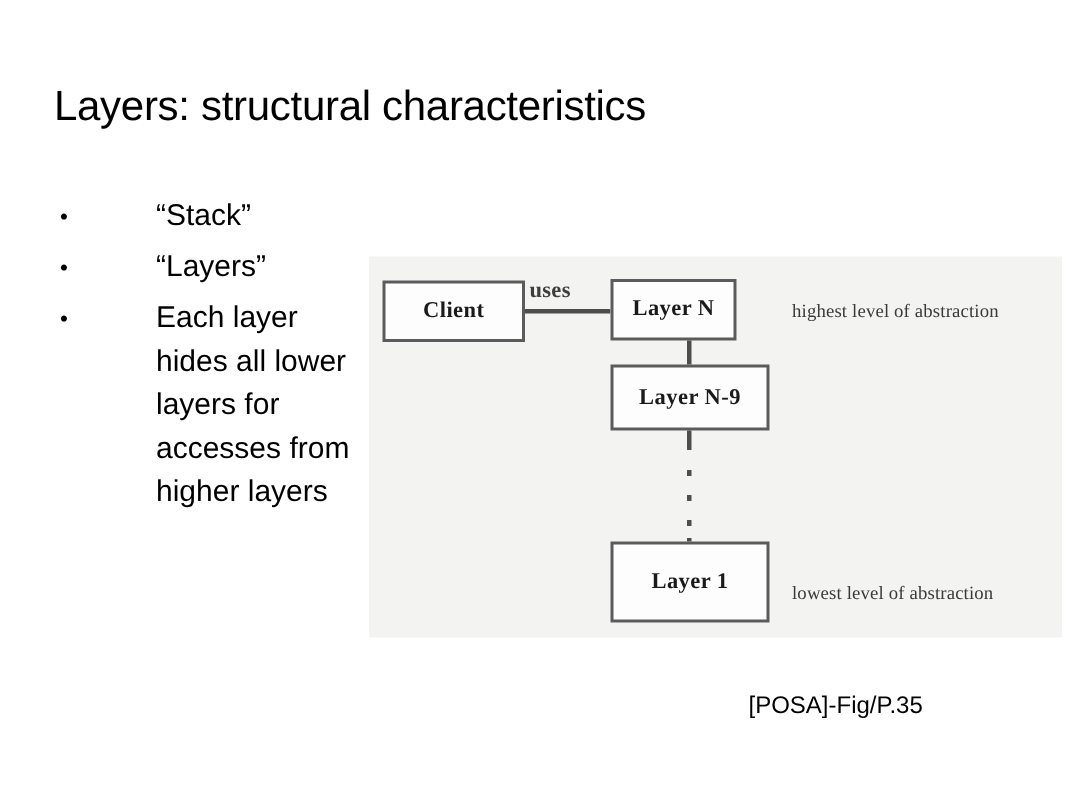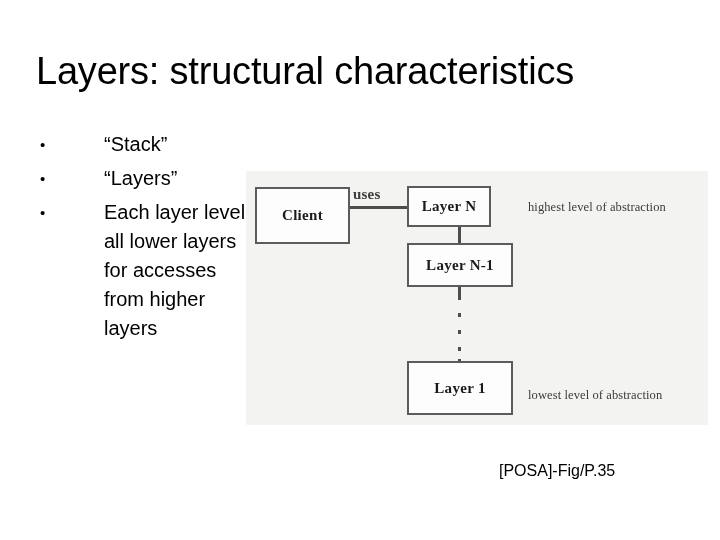--- a/index.html
+++ b/index.html
@@ -16,21 +16,21 @@
     font-family: "Liberation Sans", sans-serif;
     -webkit-font-smoothing: none;
   }
 
   
   #slide-title {
     position: absolute;
     left: 36px;
     top: 50px;
     width: 660px;
-    font-size: 38px;
+    font-size: 28px;
     line-height: 42px;
     color: #000000;
     font-weight: normal;
     letter-spacing: -0.2px;
     white-space: nowrap;
   }
 
   
   #bullet-list {
     position: absolute;
@@ -80,21 +80,21 @@
     display: flex;
     align-items: center;
     justify-content: center;
     font-size: 15px;
     letter-spacing: 0.3px;
   }
   #box-client {
     left: 9px;
     top: 16px;
     width: 95px;
-    height: 57px;
+    height: 41px;
   }
   #box-layer-n {
     left: 161px;
     top: 15px;
     width: 84px;
     height: 41px;
   }
   #box-layer-n1 {
     left: 161px;
     top: 72px;
@@ -199,37 +199,37 @@
       <span class="bullet-text">“Stack”</span>
     </div>
 
     <div class="bullet-row">
       <span class="bullet-marker">•</span>
       <span class="bullet-text">“Layers”</span>
     </div>
 
     <div class="bullet-row">
       <span class="bullet-marker">•</span>
-      <span class="bullet-text">Each layer level all lower layers for accesses from higher layers</span>
+      <span class="bullet-text">Each layer hides all lower layers for accesses from higher layers</span>
     </div>
 
   </div>
 
   <div id="diagram-panel">
 
     <div class="dbox" id="box-client">Client</div>
 
     <div id="edge-uses"></div>
     <div id="label-uses">uses</div>
 
     <div class="dbox" id="box-layer-n">Layer N</div>
 
     <div id="edge-n-n1"></div>
 
-    <div class="dbox" id="box-layer-n1">Layer N-1</div>
+    <div class="dbox" id="box-layer-n1">Layer N-9</div>
 
     <div id="edge-dotted"></div>
 
     <div class="dbox" id="box-layer-1">Layer 1</div>
 
     <div class="annotation" id="annot-highest">highest level of abstraction</div>
 
     <div class="annotation" id="annot-lowest">lowest level of abstraction</div>
 
   </div>

